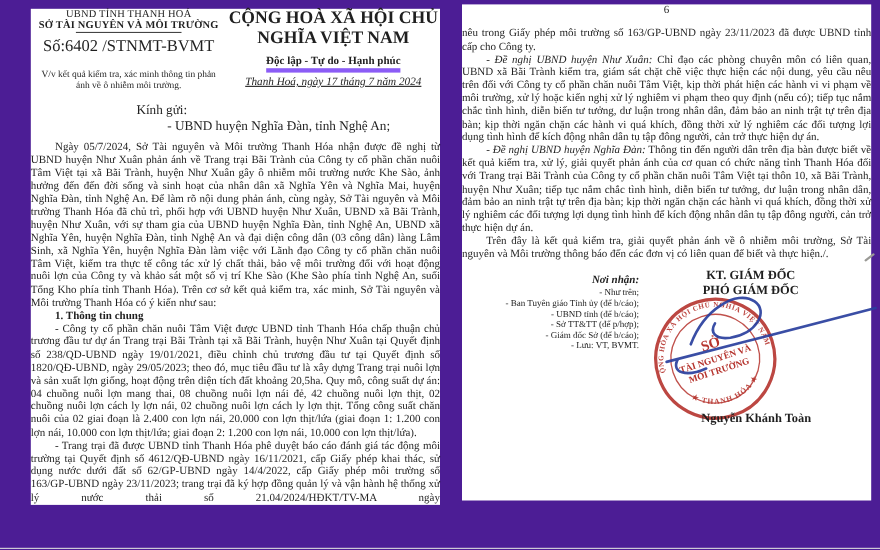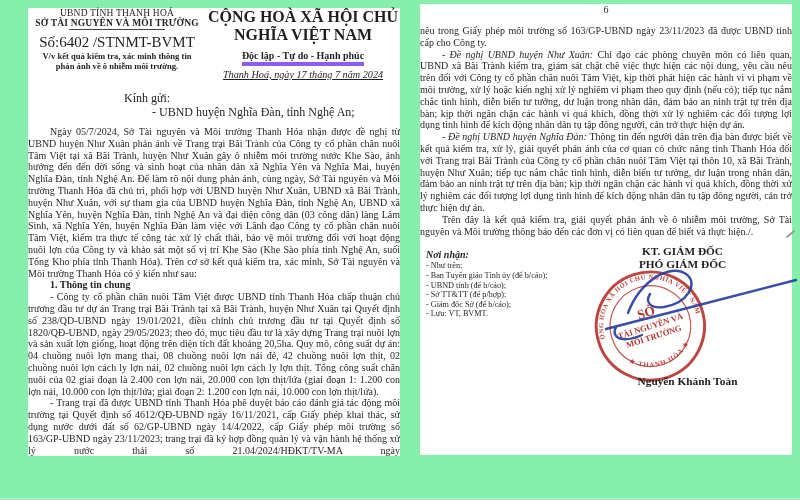--- a/index.html
+++ b/index.html
@@ -1,30 +1,30 @@
 <!DOCTYPE html>
 <html><head>
 <meta charset="utf-8">
 <style>
   html,body{margin:0;padding:0;}
   body{width:800px;height:500px;background:#ffffff;font-family:"Liberation Serif",serif;color:#1f1f1f;overflow:hidden;}
-  .canvas{position:relative;width:800px;height:500px;background:#86efac;}
+  .canvas{position:relative;width:800px;height:500px;background:#4c1d95;}
   .page{position:absolute;top:0;background:#ffffff;}
   .page-left{left:28px;top:8px;width:372px;}
   .page-right{left:420px;top:4px;width:372px;}
 
   
   .doc-header{display:flex;}
   .hdr-left{width:178px;text-align:center;}
   .hdr-right{flex:1;text-align:center;}
   .hl1{font-size:9.5px;letter-spacing:.2px;}
   .hl2{font-size:9.5px;font-weight:bold;letter-spacing:.2px;}
   .rule{width:96px;border-top:1px solid #444;margin:1px auto 4px auto;}
   .docnum{font-size:15px;margin-top:1px;}
-  .subject{font-size:8.6px;line-height:10.2px;margin-top:0;padding:0 8px;font-weight:bold;}
+  .subject{font-size:8.6px;line-height:10.2px;margin-top:11px;padding:0 8px;}
   .hr1{font-size:16px;font-weight:bold;}
   .hr2{margin-top:1px;}
   .motto{display:inline-block;font-size:10px;font-weight:bold;border-bottom:4px solid #8b5cf6;padding-bottom:1px;}
   .dateline{font-size:10.2px;font-style:italic;margin-top:3px;text-decoration:underline;}
 
   
   .recipients{margin-top:11px;font-size:12px;}
   .kg{margin-left:96px;}
   .kg-items{margin-left:124px;line-height:12px;}
 
@@ -34,21 +34,21 @@
   .doc-body p.no-indent{text-indent:0;}
   .doc-body p.cont{text-align-last:justify;}
   .heading{font-weight:bold;}
   .lead{font-style:italic;}
   .pgnum{text-align:center;font-size:10px;margin-bottom:10px;}
   .last-p{position:relative;}
   .pen-mark{position:absolute;right:-4px;bottom:2px;display:inline-block;width:11px;height:2px;background:#9a9a96;transform:rotate(-38deg);border-radius:2px;}
 
   
   .doc-footer{position:relative;height:210px;margin-top:8px;}
-  .noi-nhan{position:absolute;left:6px;top:4px;width:155px;}
+  .noi-nhan{position:absolute;left:6px;top:4px;width:155px;text-align:right;}
   .nn-label{font-size:10px;font-weight:bold;font-style:italic;}
   .nn-items{font-size:8.2px;line-height:9.6px;margin-top:1px;}
   .sign-block{position:absolute;left:170px;top:0;width:185px;text-align:center;}
   .s1,.s2{font-size:11.3px;font-weight:bold;line-height:13px;}
   .signer-name{position:absolute;left:185px;top:130px;width:165px;text-align:center;font-size:11.3px;font-weight:bold;}
   .stamp-wrap{position:absolute;left:172px;top:22px;transform:rotate(-18deg);}
   .sig-wrap{position:absolute;left:178px;top:8px;}
   svg text{font-family:"Liberation Serif",serif;}
 
   .bottom-edge{position:absolute;left:0;bottom:1px;width:800px;height:1px;background:#dcdcdc;}

